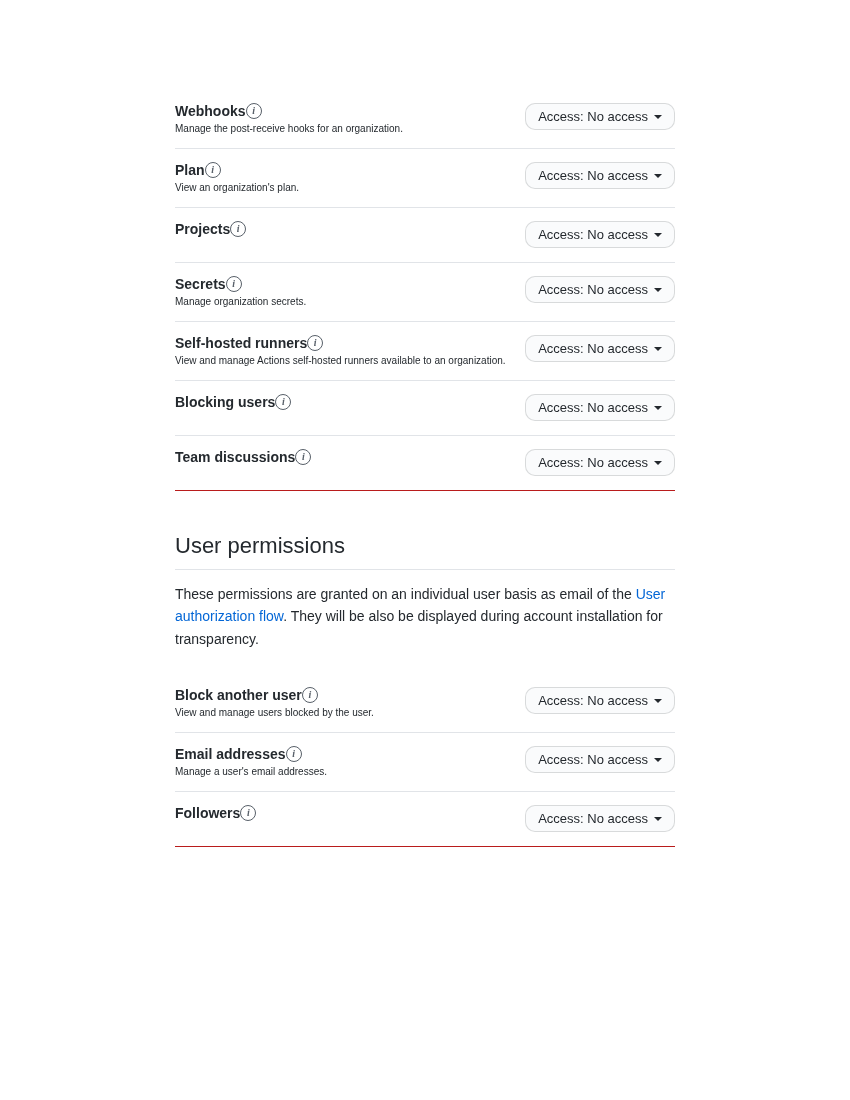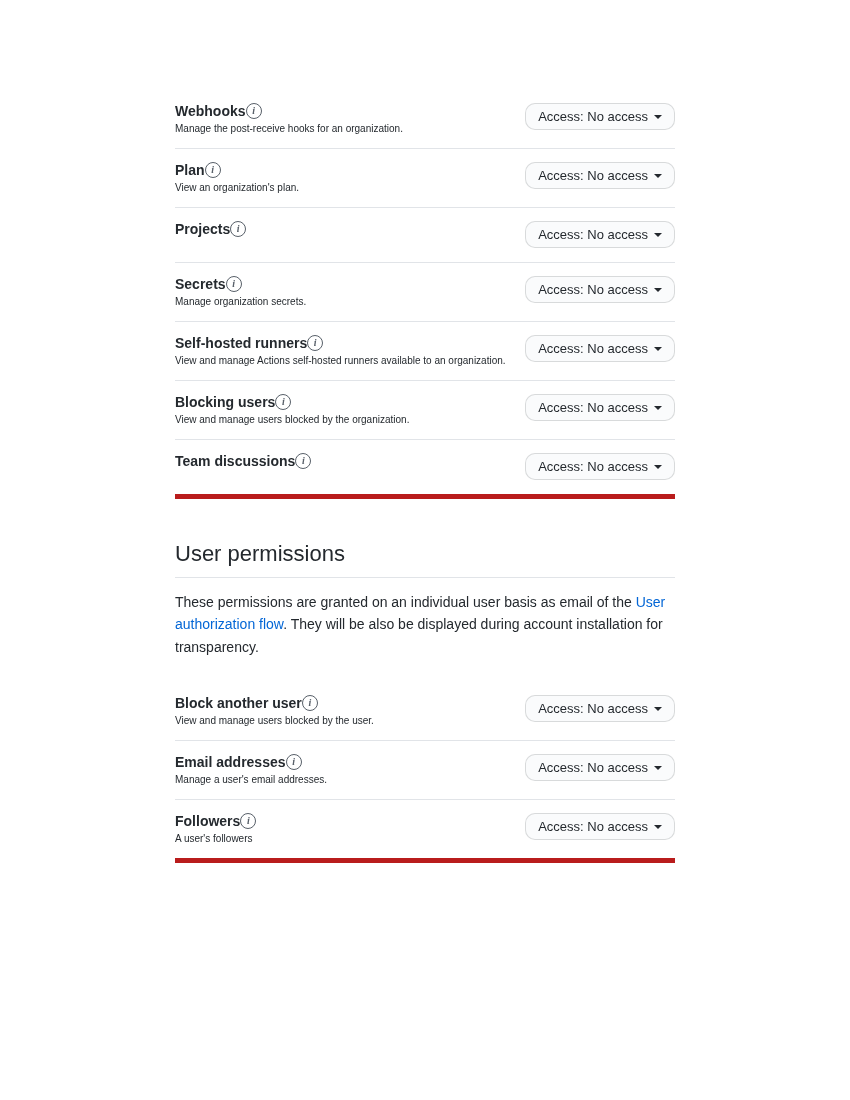--- a/index.html
+++ b/index.html
@@ -16,21 +16,21 @@
       padding: 90px 175px 40px 175px;
     }
     .perm-row {
       display: flex;
       align-items: flex-start;
       justify-content: space-between;
       padding: 13px 0 14px 0;
       border-bottom: 1px solid #e1e4e8;
     }
     .perm-row:last-child {
-      border-bottom: 5px solid #b91c1c;
+      border-bottom: 1px solid #b91c1c;
     }
     .perm-left {
       flex: 1;
       min-width: 0;
       padding-right: 8px;
     }
     .perm-title-line {
       display: flex;
       align-items: center;
       margin-bottom: 4px;
@@ -179,21 +179,20 @@
       <span class="caret-down"></span>
     </button>
   </div>
 
   <div class="perm-row">
     <div class="perm-left">
       <div class="perm-title-line">
         <span class="perm-title">Blocking users</span>
         <span class="info-icon">i</span>
       </div>
-      <div class="perm-desc">View and manage users blocked by the organization.</div>
     </div>
     <button class="access-btn">
       <span>Access: No access</span>
       <span class="caret-down"></span>
     </button>
   </div>
 
   <div class="perm-row">
     <div class="perm-left">
       <div class="perm-title-line">
@@ -244,21 +243,20 @@
       <span class="caret-down"></span>
     </button>
   </div>
 
   <div class="perm-row">
     <div class="perm-left">
       <div class="perm-title-line">
         <span class="perm-title">Followers</span>
         <span class="info-icon">i</span>
       </div>
-      <div class="perm-desc">A user's followers</div>
     </div>
     <button class="access-btn">
       <span>Access: No access</span>
       <span class="caret-down"></span>
     </button>
   </div>
 
 </div>
 
 </body></html>

